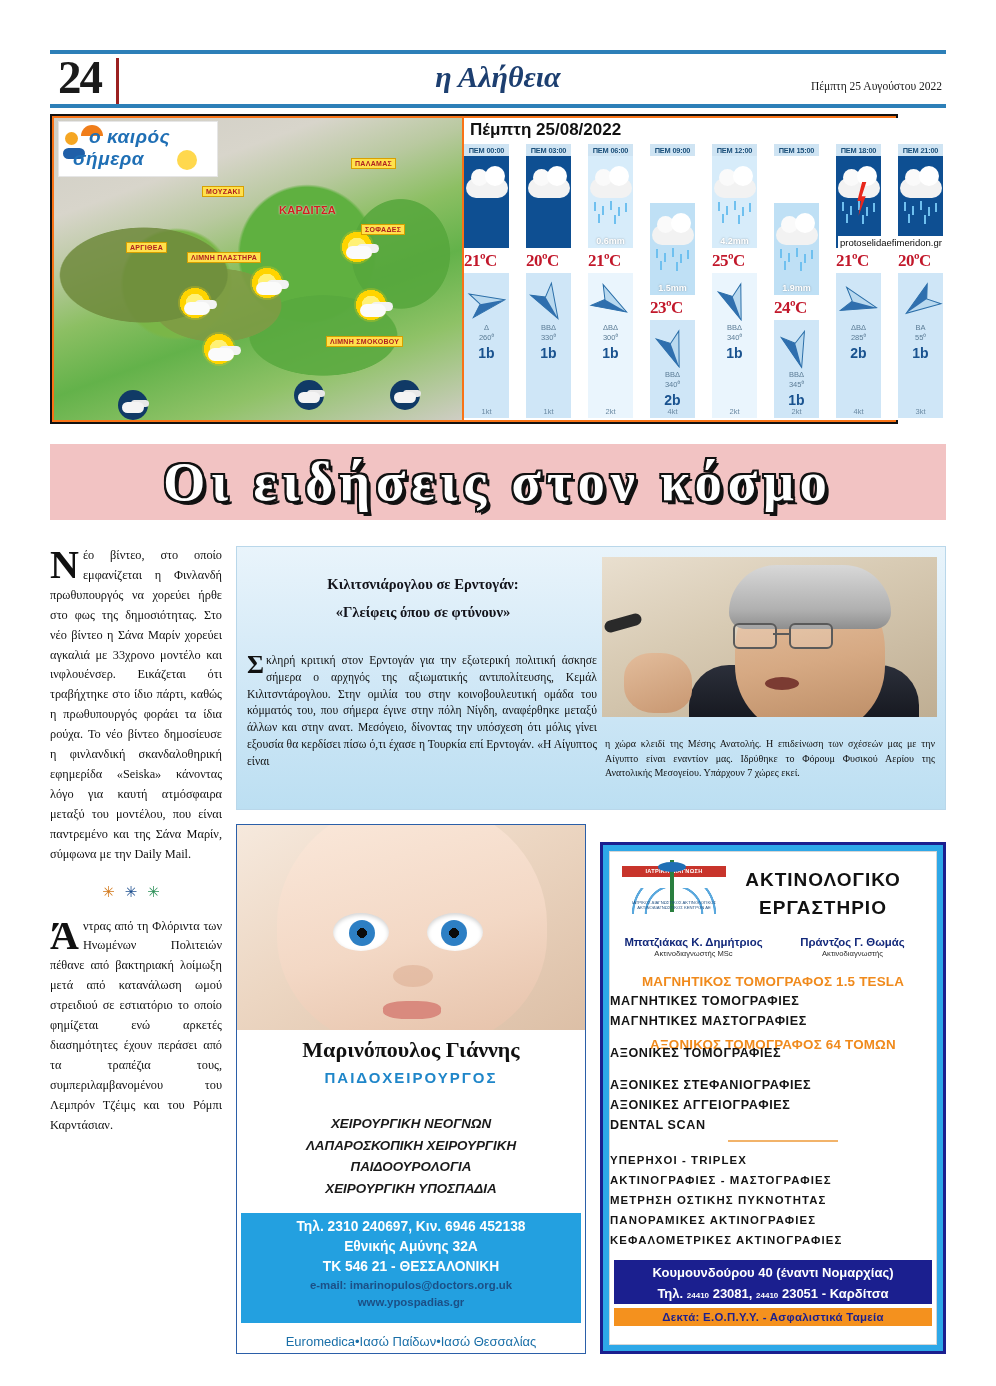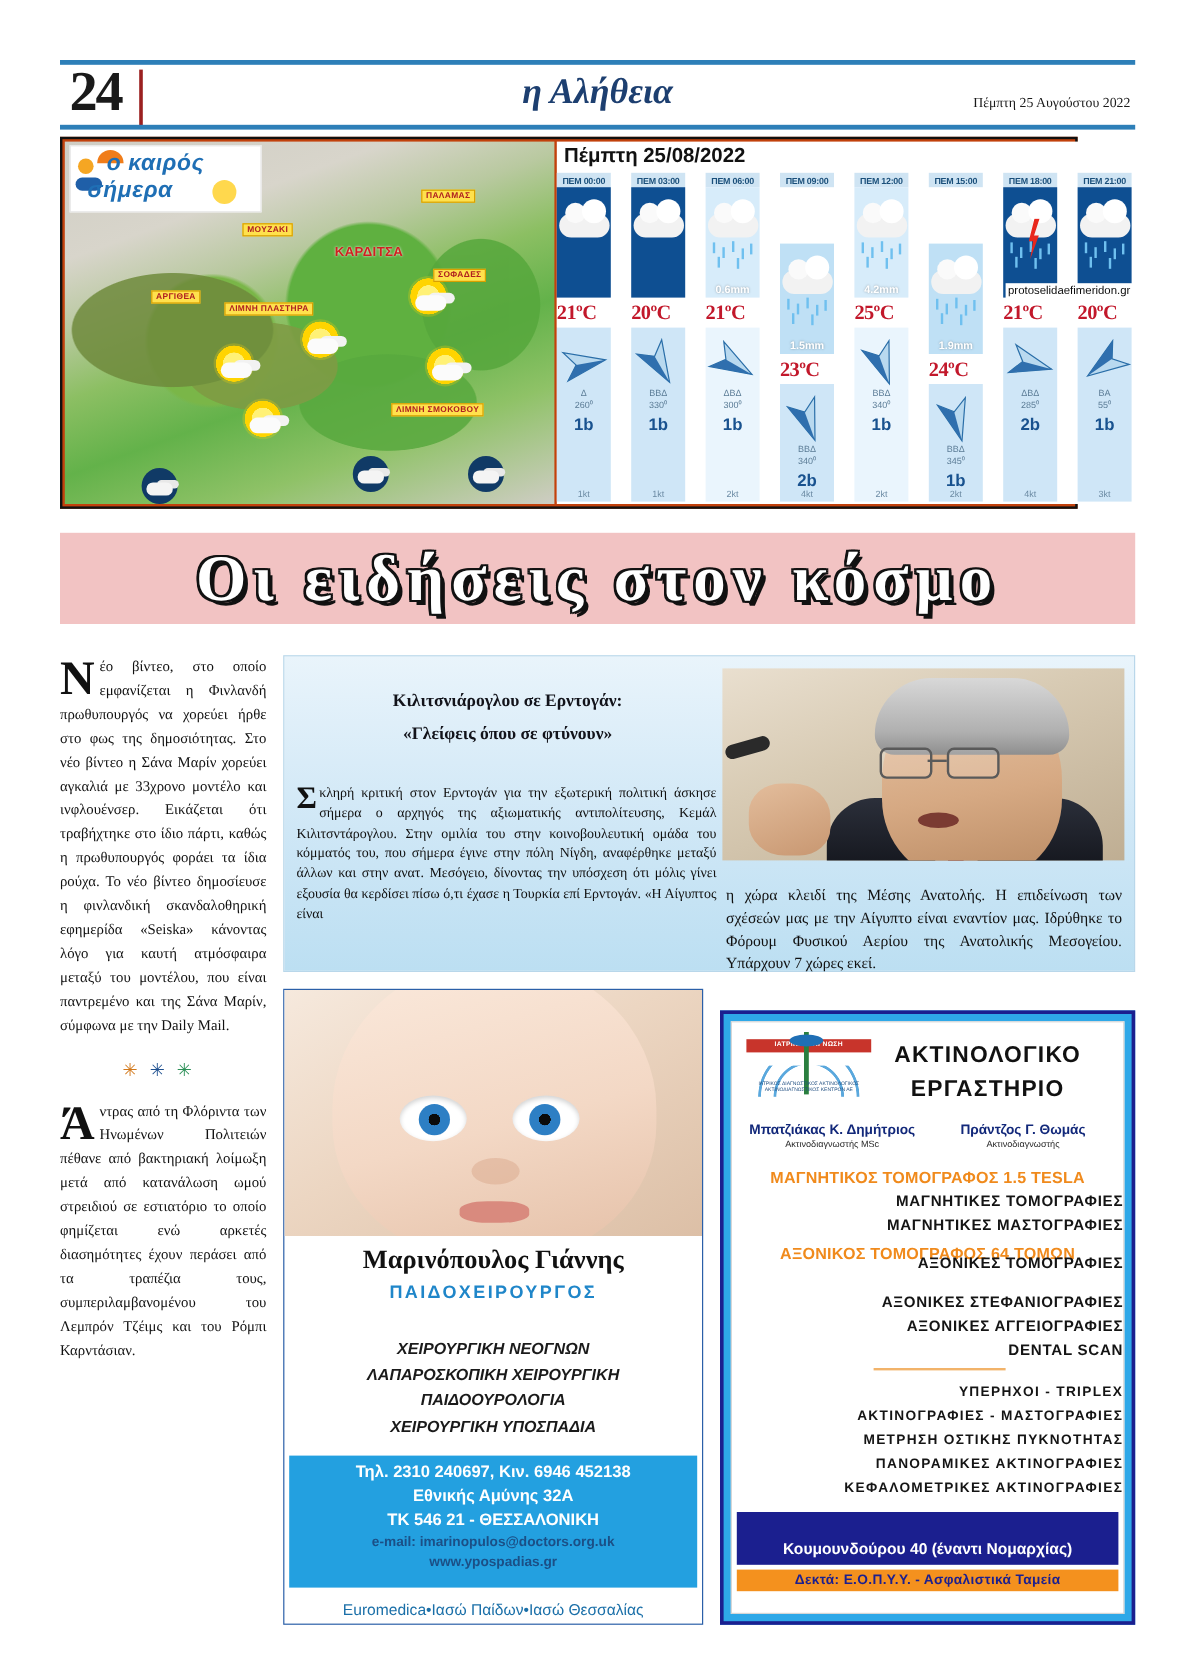--- a/index.html
+++ b/index.html
@@ -28,21 +28,21 @@
   }
   .issue-date {
     position:absolute; right:4px; top:22px;
     font-family:"Liberation Serif", serif; font-size:11.5px; color:#1a1a1a;
   }
   .header-rule { position:absolute; left:50px; top:104px; width:896px; height:4px; background:#2d7fb8; }
 
   
   .weather-box {
     position:absolute; left:50px; top:114px; width:848px; height:310px;
-    border:2px solid #111; background:#c2410c;
+    border:2px solid #111; background:#f97316;
   }
   .wx-map {
     position:absolute; left:2px; top:2px; width:408px; height:302px;
     background:
       radial-gradient(circle at 30% 55%, #7ab648 0 16%, rgba(122,182,72,0) 17%),
       radial-gradient(circle at 62% 45%, #5fb040 0 22%, rgba(95,176,64,0) 23%),
       linear-gradient(160deg,#cfcdc4 0%, #d8d5cb 22%, #b9c9a0 35%, #8cbf63 48%, #63b24a 62%, #8fc267 78%, #cfcdc4 100%);
     overflow:hidden;
   }
   .map-relief {
@@ -262,21 +262,21 @@
   }
   .ph-tie { position:absolute; right:134px; bottom:-8px; width:13px; height:34px; background:#6f1f2a; }
   .ph-hand {
     position:absolute; left:22px; bottom:4px; width:68px; height:60px;
     border-radius:40% 46% 38% 44%;
     background:linear-gradient(160deg,#e3bd9c,#c89771);
   }
   .ph-mic { position:absolute; left:2px; top:60px; width:38px; height:12px; border-radius:6px; background:#2a2a2a; transform:rotate(-16deg); }
   .news-cont {
     position:absolute; left:368px; top:190px; width:330px;
-    font-family:"Liberation Serif", serif; font-size:13px; line-height:1.45;
+    font-family:"Liberation Serif", serif; font-size:10px; line-height:1.45;
     color:#111; text-align:justify;
   }
 
   
   .ad-baby {
     position:absolute; left:236px; top:824px; width:350px; height:530px;
     border:1px solid #2b5fa8; background:#ffffff; overflow:hidden;
   }
   .baby-photo {
     position:absolute; left:0; top:0; width:350px; height:205px;
@@ -364,30 +364,30 @@
   }
   .rad-doc-t {
     font-family:"Liberation Sans", sans-serif; font-size:7.6px; color:#2a2a2a; margin-top:1px;
   }
   .rad-hl {
     position:absolute; left:0; right:0; text-align:center;
     font-family:"Liberation Sans", sans-serif; font-weight:bold; font-size:13.4px;
     color:#f08a1c; letter-spacing:.2px;
   }
   .rad-li {
-    position:absolute; left:0; right:0; text-align:right;
+    position:absolute; left:0; right:0; text-align:left;
     font-family:"Liberation Sans", sans-serif; font-weight:bold; font-size:12.6px;
     color:#141414; letter-spacing:.6px;
   }
   .rad-li.sm { font-size:11.4px; letter-spacing:1.1px; }
   .rad-underline { position:absolute; left:118px; width:110px; height:2px; background:#f2b36a; }
   .rad-addr {
     position:absolute; left:4px; right:4px; height:44px; background:#1b1f8f; color:#ffffff;
     font-family:"Liberation Sans", sans-serif; font-weight:bold; font-size:13px;
-    text-align:center; line-height:1.62; padding-top:20px;
+    text-align:center; line-height:1.62; padding-top:2px;
   }
   .rad-addr .tinyn { font-size:8px; }
   .rad-foot {
     position:absolute; left:4px; right:4px; height:18px; background:#f4911e; color:#1b1f8f;
     font-family:"Liberation Sans", sans-serif; font-weight:bold; font-size:11.4px;
     text-align:center; line-height:18px; letter-spacing:.3px;
   }
 </style>
 </head>
 <body>

